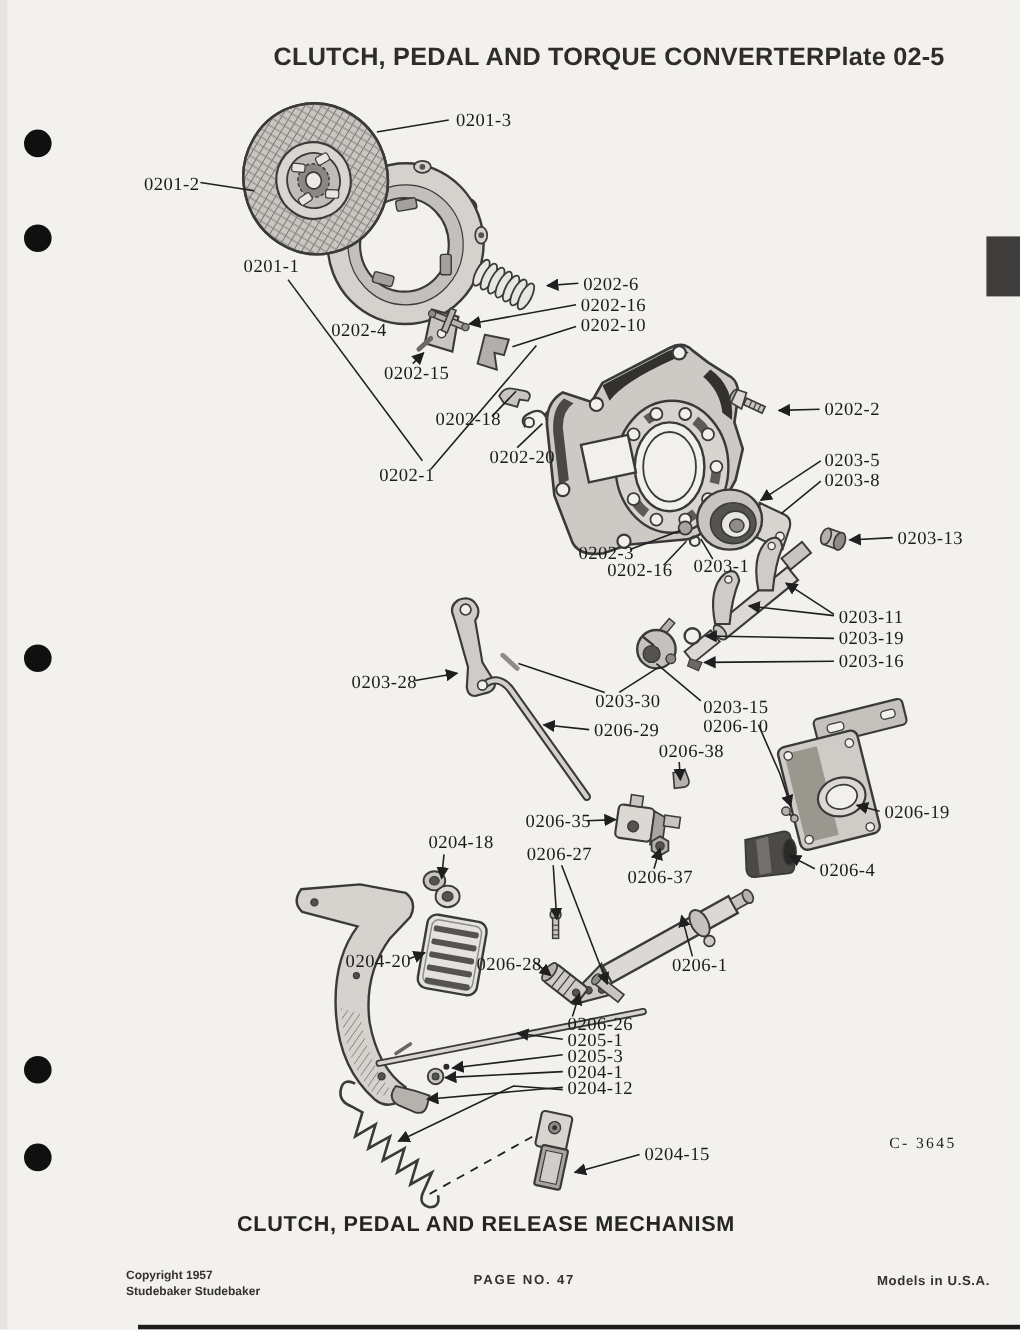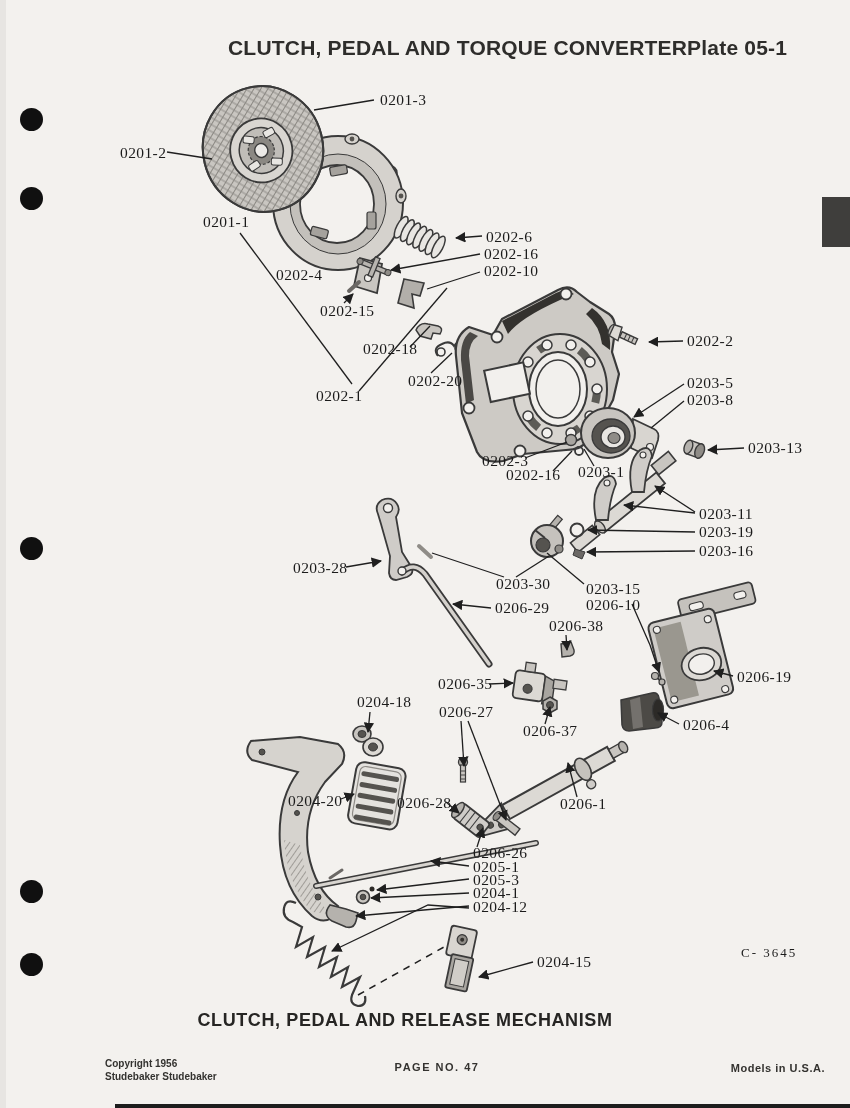--- a/index.html
+++ b/index.html
@@ -47,21 +47,21 @@
 
   <div class="binder-hole" style="left:20px;top:108px;"></div>
   <div class="binder-hole" style="left:20px;top:187px;"></div>
   <div class="binder-hole" style="left:20px;top:537px;"></div>
   <div class="binder-hole" style="left:20px;top:880px;"></div>
   <div class="binder-hole" style="left:20px;top:953px;"></div>
   <div class="page-tab"></div>
 
   <div class="title-row">
     <span>CLUTCH, PEDAL AND TORQUE CONVERTER</span>
-    <span>Plate 05-1</span>
+    <span>Plate 02-5</span>
   </div>
 
   <svg class="diagram" id="diagram" width="850" height="1108" viewBox="0 0 850 1108">
     <defs>
       <marker id="arr" viewBox="0 0 10 10" refX="9" refY="5" markerWidth="8" markerHeight="8" orient="auto-start-reverse">
         <path d="M0,0 L10,5 L0,10 z" fill="#1f1f1f"></path>
       </marker>
       <pattern id="hatchX" width="6" height="6" patternUnits="userSpaceOnUse" patternTransform="rotate(45)">
         <line x1="0" y1="0" x2="0" y2="6" stroke="#6f6c67" stroke-width="1.4"></line>
         <line x1="0" y1="3" x2="6" y2="3" stroke="#8a8782" stroke-width="0.9"></line>
@@ -433,20 +433,20 @@
         <text x="741" y="957" class="part-label small">C- 3645</text>
         <polyline points="358,995 444,947" class="dashed"></polyline>
       </g>
   </svg>
 
   <div class="caption">
     <div class="l1">CLUTCH, PEDAL AND RELEASE MECHANISM</div>
   </div>
 
   <div class="copyright">
-    <div>Copyright 1956</div>
+    <div>Copyright 1957</div>
     <div>Studebaker Studebaker</div>
   </div>
   <div class="page-no">PAGE NO. 47</div>
   <div class="printed">Models in U.S.A.</div>
 
   <div class="bottom-edge"></div>
 </div>
 
 </body></html>

